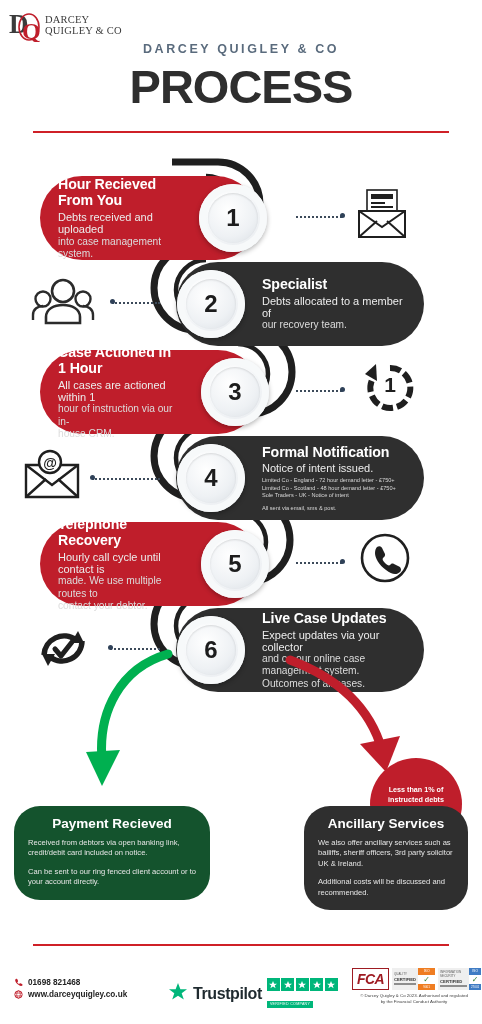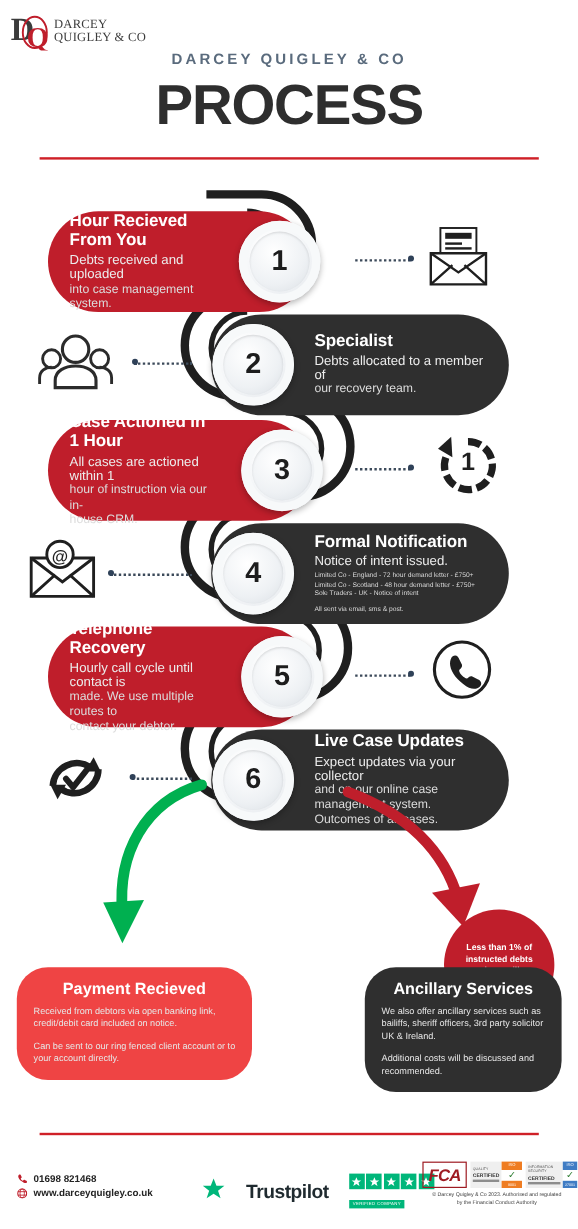--- a/index.html
+++ b/index.html
@@ -66,41 +66,41 @@
   }
 
   
   .sideicon { position:absolute; width:66px; height:54px; }
   .sideicon svg { width:100%; height:100%; display:block; }
   .dots { position:absolute; height:2px; border-top:2px dotted #3c4a5a; }
   .dotend { position:absolute; width:5px; height:5px; border-radius:50%; background:#2f4158; }
 
   
   .outcome { position:absolute; border-radius:26px; padding:10px 14px 12px; }
-  .outcome.red { background:#ef4444; }
+  .outcome.red { background:#14532d; }
   .outcome.dark { background:#2f2f2f; }
   .outcome .oh { color:#fff; font-weight:800; font-size:13.5px; text-align:center; margin-bottom:7px; }
   .outcome p { color:#e6e6e6; font-size:7.6px; line-height:10.4px; margin-bottom:8px; }
   .outcome p:last-child { margin-bottom:0; }
 
   .badge {
     position:absolute; width:92px; height:92px; border-radius:50%;
     background:#bf1e2b; display:flex; align-items:center; justify-content:center;
     text-align:center; padding:0 8px;
   }
   .badge span { color:#fff; font-size:7.2px; line-height:9.4px; font-weight:600; }
 
   
   .contact { position:absolute; left:14px; top:978px; width:160px; }
   .crow { display:flex; align-items:center; gap:5px; margin-bottom:3px; }
   .crow .ic { width:9px; height:9px; flex:0 0 9px; }
   .crow .ic svg { width:9px; height:9px; display:block; }
   .crow span { font-size:8.2px; font-weight:700; color:#232323; }
 
-  .trust { position:absolute; left:168px; top:978px; display:flex; align-items:center; gap:17px; }
+  .trust { position:absolute; left:168px; top:978px; display:flex; align-items:center; gap:5px; }
   .tp-name { font-size:16px; font-weight:700; color:#1f2a2f; letter-spacing:-0.4px; }
   .stars { display:flex; gap:1.5px; }
   .star { width:13px; height:13px; background:#00b67a; display:flex; align-items:center; justify-content:center; }
   .star svg { width:10px; height:10px; }
   .verified { margin-top:2px; background:#00b67a; color:#fff; font-size:3.6px; letter-spacing:.3px;
               padding:1.5px 3px; display:inline-block; }
 
   .fca { position:absolute; left:352px; top:968px; width:124px; }
   .fcarow { display:flex; align-items:stretch; gap:3px; }
   .fcabox { border:1.6px solid #9e1b22; padding:2px 4px; display:flex; align-items:flex-start; }

